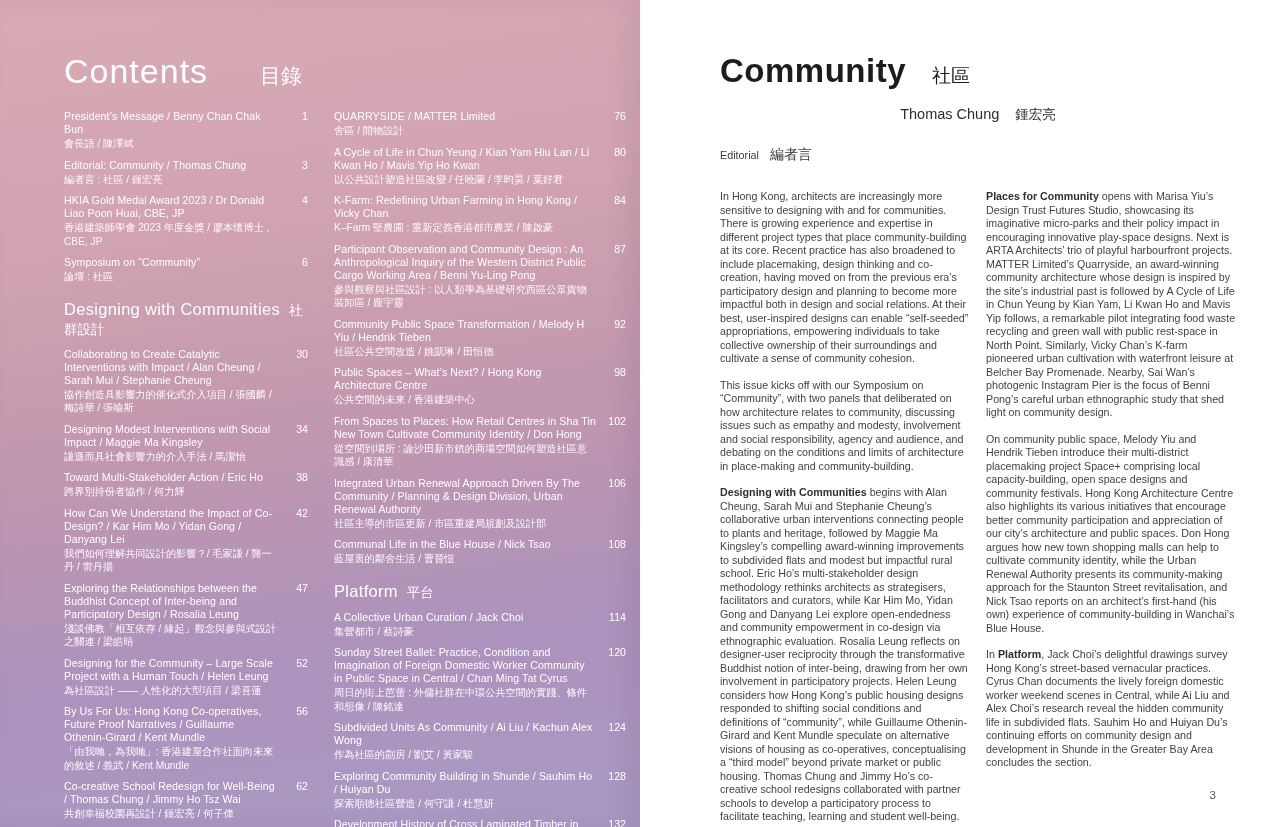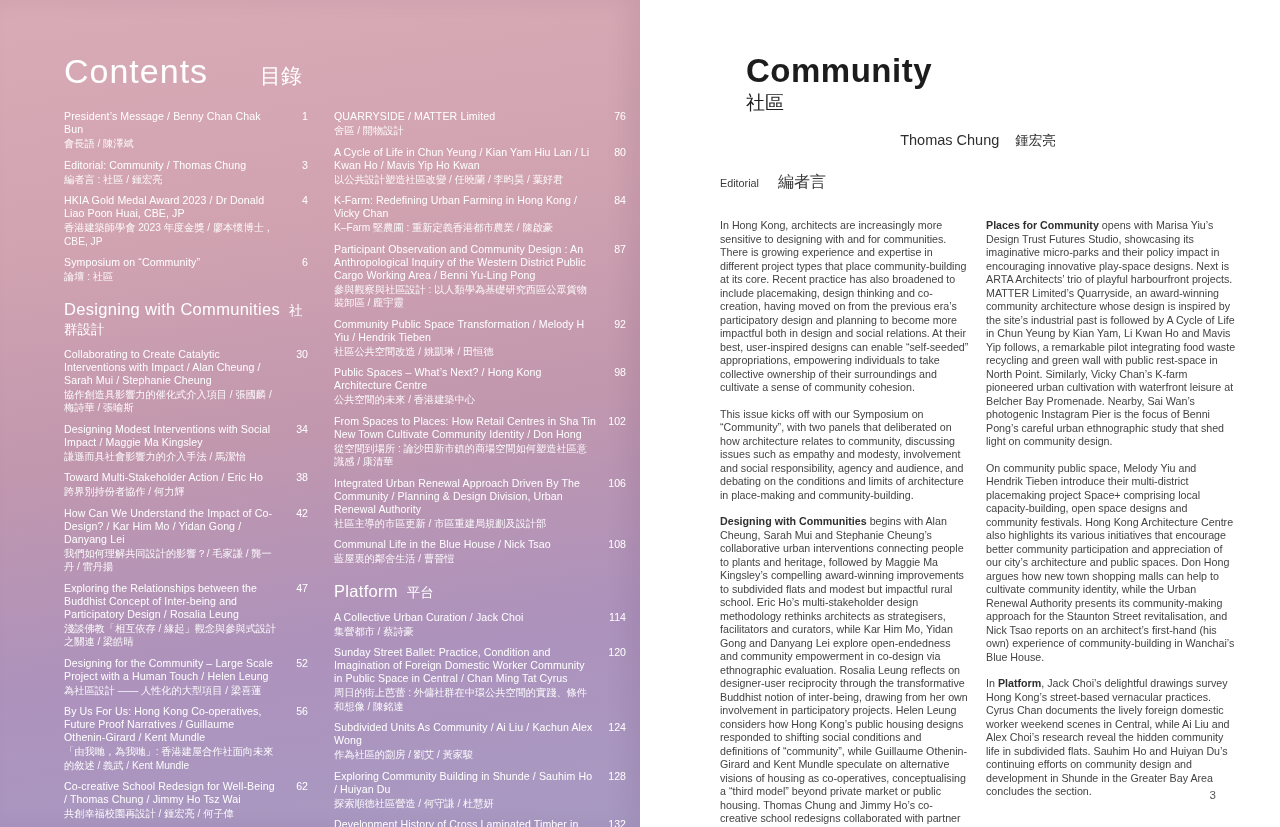--- a/index.html
+++ b/index.html
@@ -33,27 +33,27 @@
   .toc-section-heading { margin:16px 0 9px 0; }
   .toc-sec-en { font-size:16.5px; font-weight:400; letter-spacing:0.3px; }
   .toc-sec-zh { font-size:13.5px; margin-left:9px; }
 
   
   .page-right {
     width:640px; height:827px; overflow:hidden; position:relative;
     background:#ffffff; color:#3e3e3e;
     padding:52px 44px 0 80px;
   }
-  .community-title-row { display:flex; align-items:baseline;flex-direction:column; }
+  .community-title-row { display:flex; align-items:baseline; }
   .community-title { font-size:33px; font-weight:bold; color:#1c1c1c; letter-spacing:0.5px; }
   .community-title-zh { font-size:19px; margin-left:26px; color:#1c1c1c; font-weight:400; }
   .author-row { margin-top:16px; font-size:14.5px; color:#2e2e2e;text-align:center; }
   .author-zh { margin-left:12px; font-size:13.5px; }
   .kicker-row { margin-top:22px; font-size:10.8px; color:#3a3a3a; }
-  .kicker-zh { margin-left:16px; font-size:16px; }
+  .kicker-zh { margin-left:8px; font-size:14px; }
 
   .editorial-cols { display:flex; margin-top:26px; }
   .editorial-col { width:250px; flex:none; }
   .editorial-col + .editorial-col { margin-left:16px; }
   .body-para { font-size:10.7px; line-height:13.5px; margin-bottom:13px; color:#434343; }
   .body-para b { font-weight:bold; color:#2f2f2f; }
 
   .page-number { position:absolute; right:64px; bottom:26px; font-size:11.5px; color:#555; }
 </style>
 </head>

